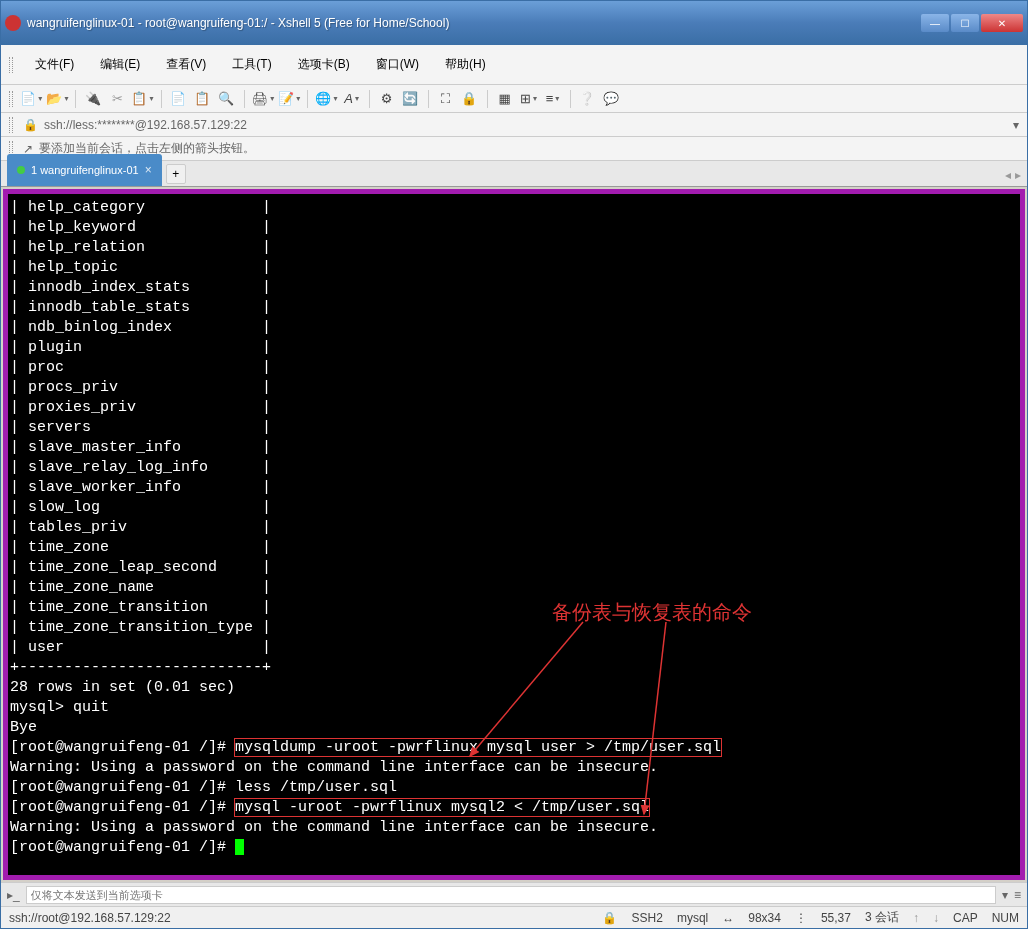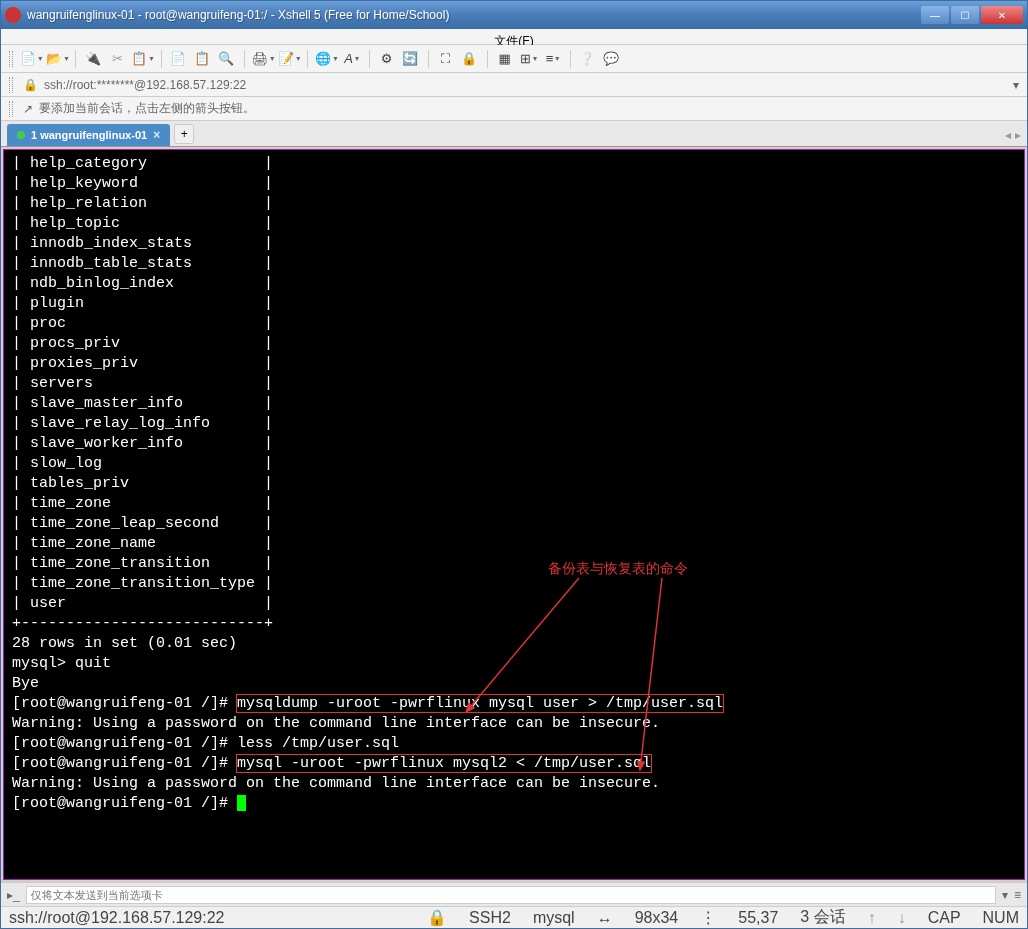--- a/index.html
+++ b/index.html
@@ -1,56 +1,56 @@
 <!DOCTYPE html>
 <html><head>
 <meta charset="utf-8">
 <style>
 * { margin: 0; padding: 0; box-sizing: border-box; }
 body { font-family: "Microsoft YaHei", Tahoma, Arial, sans-serif; font-size: 12px; background: #d4d0c8; width: 1028px; height: 929px; overflow: hidden; }
 
 .window { width: 1028px; height: 929px; border: 1px solid #3a6ea5; display: flex; flex-direction: column; }
 
-.titlebar { height: 28px; background: linear-gradient(to bottom, #6b9fd8 0%, #4a7cb8 50%, #3a6ea5 100%); display: flex; align-items: center; padding: 0 4px; color: white; }
+.titlebar { height: 44px; background: linear-gradient(to bottom, #6b9fd8 0%, #4a7cb8 50%, #3a6ea5 100%); display: flex; align-items: center; padding: 0 4px; color: white; }
 .titlebar-icon { width: 16px; height: 16px; background: #c33; border-radius: 50%; margin-right: 6px; }
 .titlebar-text { flex: 1; font-size: 12px; text-shadow: 1px 1px 1px rgba(0,0,0,0.3); }
 .window-controls { display: flex; gap: 2px; }
 .win-btn { width: 28px; height: 18px; border: none; background: linear-gradient(to bottom, #8ab5e8, #5a8bc8); border-radius: 2px; color: white; font-size: 10px; display: flex; align-items: center; justify-content: center; cursor: pointer; }
 .win-btn.close { background: linear-gradient(to bottom, #e88, #c33); width: 42px; }
 
-.menubar { height: 16px; background: #f4f4f4; border-bottom: 1px solid #ccc; display: flex; align-items: center; padding: 0 8px; gap: 2px; flex-direction: column; }
+.menubar { height: 40px; background: #f4f4f4; border-bottom: 1px solid #ccc; display: flex; align-items: center; padding: 0 8px; gap: 10px; }
 .menu-grip { width: 4px; height: 16px; border-left: 1px dotted #999; border-right: 1px dotted #999; margin-right: 4px; }
 .menu-item { padding: 2px 8px; cursor: pointer; }
 
 .toolbar { height: 28px; background: #f4f4f4; border-bottom: 1px solid #ccc; display: flex; align-items: center; padding: 0 8px; gap: 2px; }
 .tb-sep { width: 1px; height: 18px; background: #ccc; margin: 0 4px; }
 .tb-btn { min-width: 22px; height: 22px; border: 1px solid transparent; background: transparent; display: flex; align-items: center; justify-content: center; cursor: pointer; border-radius: 2px; font-size: 13px; color: #444; }
 .tb-dd::after { content: "▾"; font-size: 8px; margin-left: 2px; color: #666; }
 
 .addressbar { height: 24px; background: #f4f4f4; border-bottom: 1px solid #ccc; display: flex; align-items: center; padding: 0 8px; color: #666; gap: 6px; }
 .addressbar-dd { margin-left: auto; }
 
 .hintbar { height: 24px; background: #f4f4f4; border-bottom: 1px solid #ccc; display: flex; align-items: center; padding: 0 8px; color: #666; gap: 6px; }
 
 .tabbar { height: 26px; background: #e8e8e8; display: flex; align-items: flex-end; padding: 0 6px; border-bottom: 1px solid #999; }
-.tab { height: 22px; background: #4a8bc8; color: white; display: flex; align-items: center; padding: 10px 10px; border-radius: 3px 3px 0 0; gap: 6px; font-size: 11px; font-weight: bold; }
+.tab { height: 32px; background: #4a8bc8; color: white; display: flex; align-items: center; padding: 10px 10px; border-radius: 3px 3px 0 0; gap: 6px; font-size: 11px; }
 .tab-dot { width: 8px; height: 8px; background: #4c4; border-radius: 50%; }
 .tab-close { cursor: pointer; font-size: 12px; opacity: 0.8; }
 .tab-add { width: 20px; height: 20px; background: #f0f0f0; border: 1px solid #ccc; margin-left: 4px; display: flex; align-items: center; justify-content: center; cursor: pointer; border-radius: 2px; margin-bottom: 2px; }
 .tab-nav { margin-left: auto; display: flex; gap: 4px; color: #999; margin-bottom: 4px; }
 
-.terminal { flex: 1; background: #000; color: #fff; font-family: Consolas, "Courier New", monospace; font-size: 15px; line-height: 20px; padding: 4px 8px; position: relative; overflow: hidden; white-space: pre; border: 1px solid #a21caf; margin: 2px; }
+.terminal { flex: 1; background: #000; color: #fff; font-family: Consolas, "Courier New", monospace; font-size: 15px; line-height: 20px; padding: 4px 2px; position: relative; overflow: hidden; white-space: pre; border: 5px solid #a21caf; margin: 2px; }
 .terminal .cursor { display: inline-block; width: 9px; height: 16px; background: #0f0; vertical-align: middle; }
 .term-red-box { outline: 1px solid #d33; display: inline; }
-.annotation { position: absolute; top: 408px; left: 544px; color: #d33; font-family: "Microsoft YaHei", sans-serif; font-size: 14px; }
+.annotation { position: absolute; top: 408px; left: 544px; color: #d33; font-family: "Microsoft YaHei", sans-serif; font-size: 20px; }
 
 .sendbar { height: 24px; background: #e8e8e8; border-top: 1px solid #ccc; display: flex; align-items: center; padding: 0 6px; color: #666; gap: 6px; }
 .sendbar input { flex: 1; height: 18px; border: 1px solid #ccc; background: #fff; padding: 0 4px; font-size: 11px; }
 
-.statusbar { height: 22px; background: #f0f0f0; border-top: 1px solid #ccc; display: flex; align-items: center; padding: 0 8px; color: #444; font-size: 16px; gap: 22px; }
+.statusbar { height: 22px; background: #f0f0f0; border-top: 1px solid #ccc; display: flex; align-items: center; padding: 0 8px; color: #444; font-size: 12px; gap: 14px; }
 .statusbar .left { flex: 1; }
 </style>
 </head>
 <body>
 
 <div class="window">
 
   <div class="titlebar">
     <div class="titlebar-icon"></div>
     <div class="titlebar-text">wangruifenglinux-01 - root@wangruifeng-01:/ - Xshell 5 (Free for Home/School)</div>
@@ -103,21 +103,21 @@
     <button class="tb-btn tb-dd">⊞</button>
     <button class="tb-btn tb-dd">≡</button>
     <div class="tb-sep"></div>
     <button class="tb-btn">❔</button>
     <button class="tb-btn">💬</button>
   </div>
 
   <div class="addressbar">
     <div class="menu-grip"></div>
     <span>🔒</span>
-    <span>ssh://root:********@192.168.57.129:22</span>
+    <span>ssh://less:********@192.168.57.129:22</span>
     <span class="addressbar-dd">▾</span>
   </div>
 
   <div class="hintbar">
     <div class="menu-grip"></div>
     <span>↗</span>
     <span>要添加当前会话，点击左侧的箭头按钮。</span>
   </div>
 
   <div class="tabbar">

